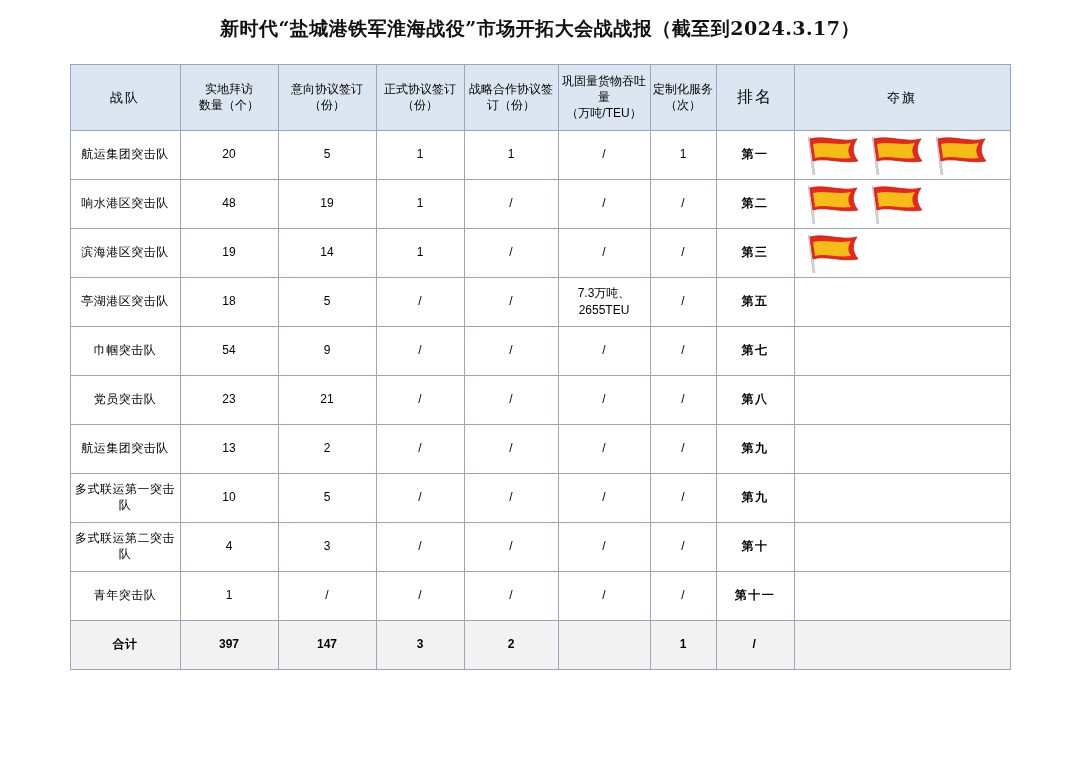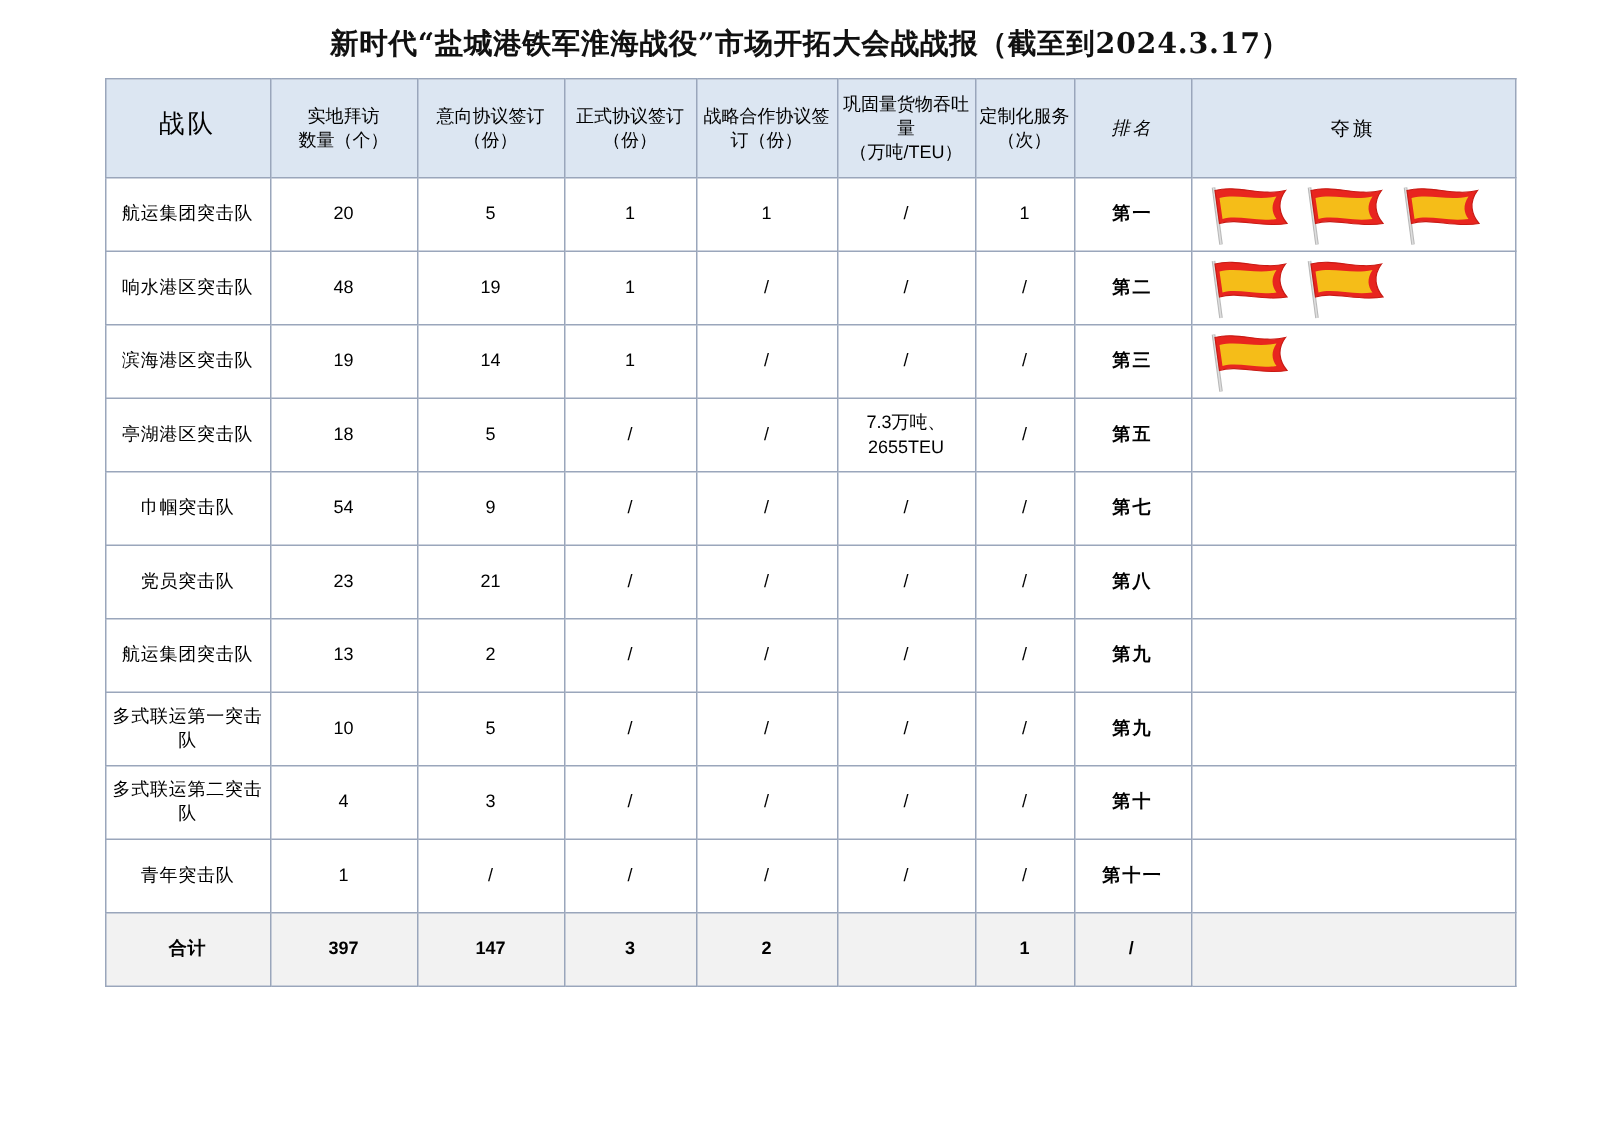--- a/index.html
+++ b/index.html
@@ -20,21 +20,21 @@
     height: 762px;
     box-sizing: border-box;
   }
   .doc-title {
     text-align: center;
     font-family: "DejaVu Serif", "Liberation Serif", serif;
     font-size: 19px;
     font-weight: bold;
     letter-spacing: 0.5px;
     padding-top: 16px;
-    padding-bottom: 10px;
+    padding-bottom: 22px;
     color: #111;
   }
   table.report {
     border-collapse: collapse;
     table-layout: fixed;
     margin: 0 auto;
     width: 940px;
     background: #fff;
   }
   table.report th, table.report td {
@@ -45,22 +45,22 @@
     color: #000;
   }
   thead th {
     background: #dce6f2;
     font-weight: normal;
     font-size: 11.5px;
     line-height: 1.35;
     padding: 8px 2px;
     height: 46px;
   }
-  thead th.team-col { font-size: 17px; letter-spacing: 2px; font-family: Liberation Mono, monospace; }
-  thead th.rank-col { font-size: 12px; letter-spacing: 2px; font-style: italic; }
+  thead th.team-col { font-size: 13px; letter-spacing: 2px; }
+  thead th.rank-col { font-size: 16px; letter-spacing: 2px; }
   thead th.flag-col { font-size: 13px; letter-spacing: 2px; }
   tbody td {
     height: 44px;
     padding: 2px 3px;
     line-height: 1.3;
   }
   td.team {
     letter-spacing: 0.5px;
     font-size: 12px;
   }

